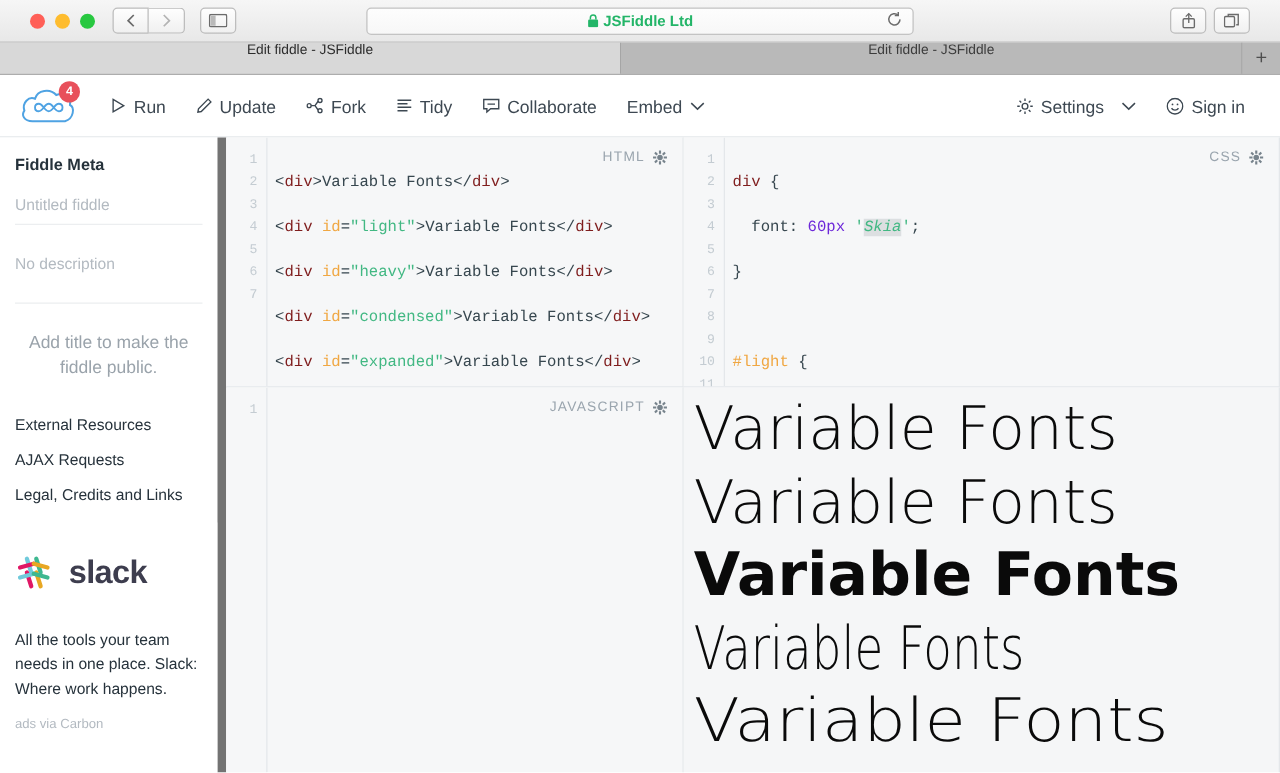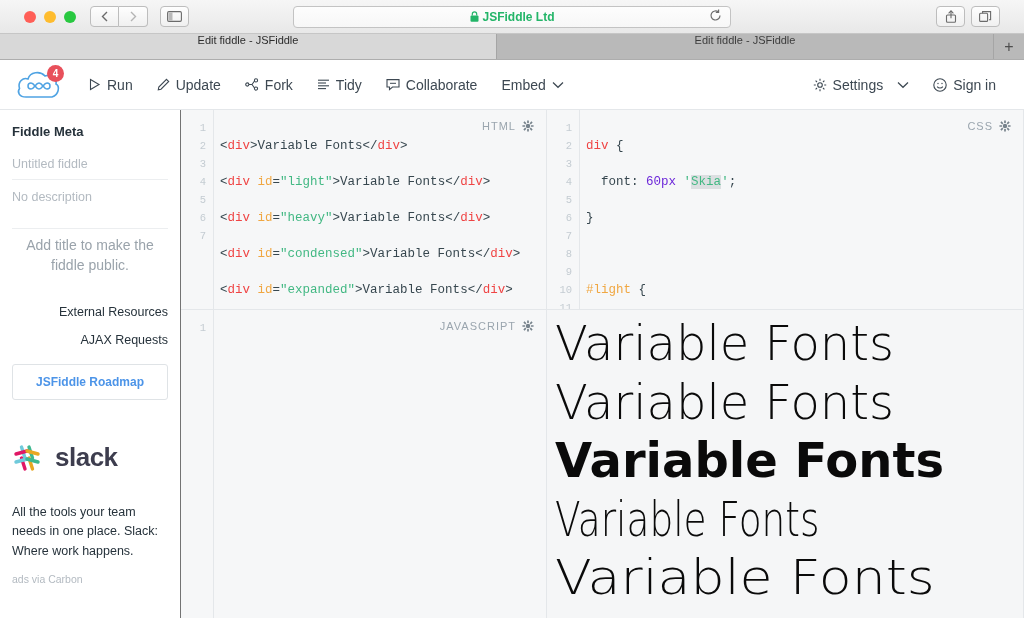--- a/index.html
+++ b/index.html
@@ -90,36 +90,36 @@
   .tb-item svg { display: block; }
   .tb-right { margin-left: auto; display: flex; align-items: center; }
 
   
   .main { display: flex; height: 508px; }
 
   
   .sidebar {
     width: 181px; flex: 0 0 181px;
     background: #fff;
-    border-right: 1px solid #737373;
+    border-right: 7px solid #737373;
     padding: 14px 12px 0 12px;
     position: relative;
     overflow: hidden;
   }
   .side-title { font-size: 13px; font-weight: bold; color: #26323b; margin-bottom: 14px; }
   .side-field {
     font-size: 12.5px; color: #b3bac1;
     padding: 4px 0 8px 0;
     border-bottom: 1px solid #eceef0;
-    margin-bottom: 6px;
+    margin-bottom: 20px;
   }
   .side-note { font-size: 14px; color: #9aa3ab; line-height: 1.45; margin-bottom: 22px; text-align: center; }
   .side-link {
     font-size: 12.5px; color: #26323b;
-    padding: 7px 0; cursor: default; text-align: right;
+    padding: 7px 0; cursor: default;
   }
   .roadmap-box {
     margin-top: 10px;
     border: 1px solid #dfe3e6; border-radius: 3px;
     text-align: center; padding: 10px 0;
     font-size: 12px; color: #4c94e8; font-weight: bold;
   }
   .ad {
     position: absolute; left: 0; right: 0; bottom: 0;
     background: #fff; padding: 24px 12px 8px 12px;
@@ -163,28 +163,28 @@
     font-family: "Liberation Mono", monospace;
     font-size: 12.5px; line-height: 18px;
     white-space: pre; color: #37474f;
   }
   .pane-label {
     position: absolute; top: 10px; right: 12px;
     font-size: 11px; letter-spacing: 1px;
     color: #9aa5ae; display: flex; align-items: center; gap: 6px;
   }
   
-  .t-tag  { color: #ef4444; }
+  .t-tag  { color: #7f1d1d; }
   .t-attr { color: #f0a742; }
   .t-str  { color: #42b883; }
   .t-num  { color: #6d28d9; }
   .t-sel  { color: #f0a742; }
   .t-prop { color: #37474f; }
   .t-punc { color: #37474f; }
-  .hl     { background: #dcdfe1; }
+  .hl     { background: #dcdfe1; font-style: italic; }
 
   
   .out-inner { padding: 4px 0 0 8px; }
   .vf {
     font-family: "DejaVu Sans", sans-serif;
     font-size: 48px; line-height: 1.22;
     color: #0a0a0a; white-space: nowrap;
   }
   .vf-base  { font-weight: 300; }
   .vf-light { font-weight: 300; }
@@ -360,20 +360,23 @@
     <div class="side-title">Fiddle Meta</div>
     <div class="side-field">Untitled fiddle</div>
     <div class="side-field" style="padding-bottom:24px">No description</div>
     <div class="side-note">Add title to make the fiddle public.</div>
 
     <div class="side-link">
       <span>External Resources</span>
     </div>
     <div class="side-link">
       <span>AJAX Requests</span>
+    </div>
+    <div class="side-link">
+      <span>Legal, Credits and Links</span>
     </div>
 
     <div class="roadmap-box">
       <span>JSFiddle Roadmap</span>
     </div>
 
     <div class="ad">
       <div class="ad-logo">
         <svg width="30" height="30" viewBox="0 0 30 30">
           <g stroke-width="3.4" stroke-linecap="round" fill="none">

